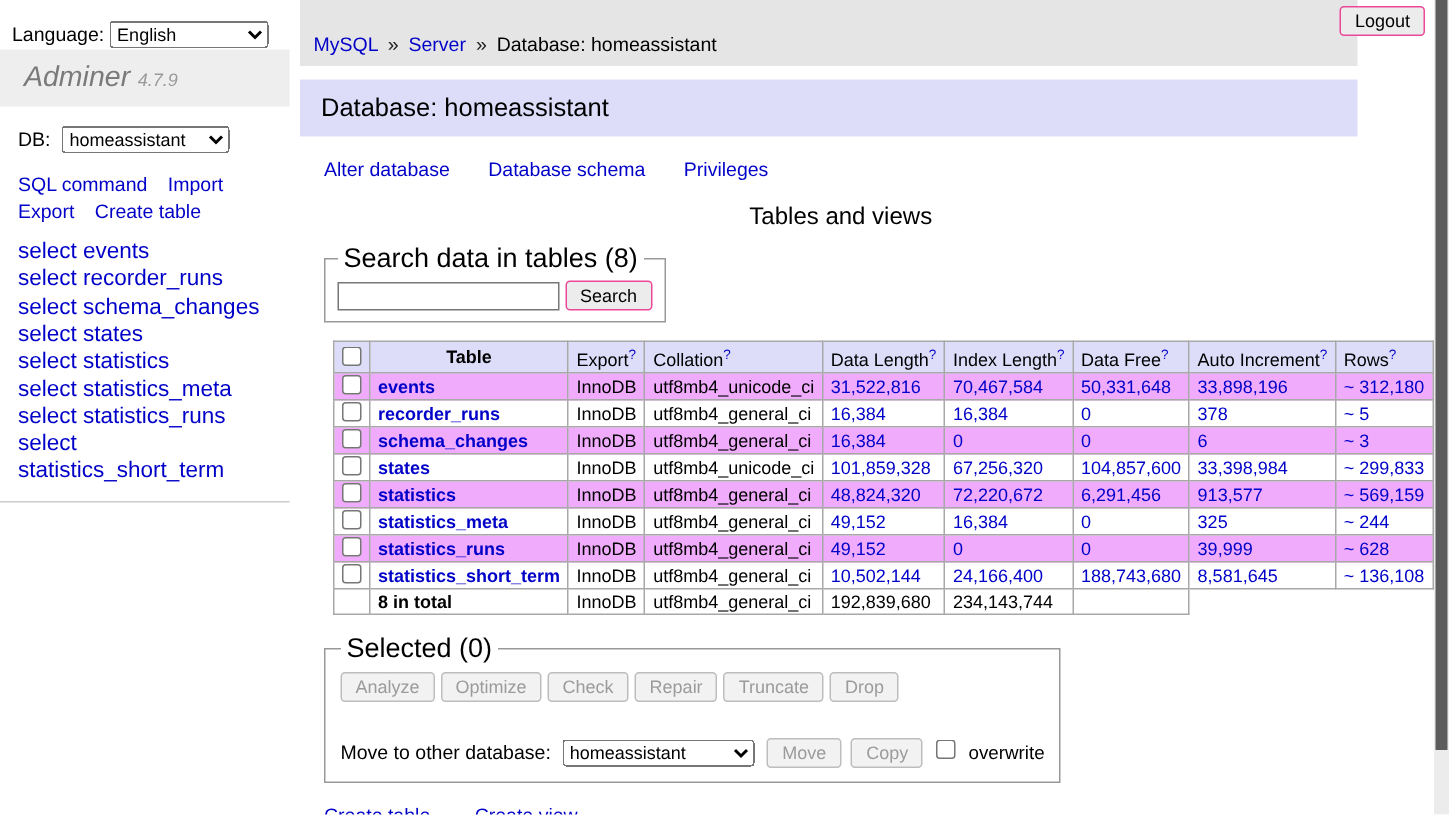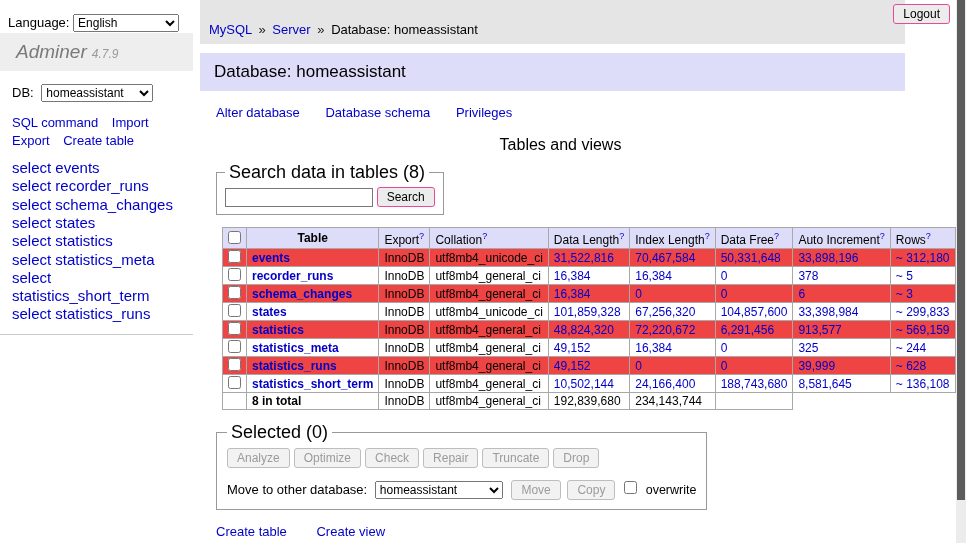--- a/index.html
+++ b/index.html
@@ -46,28 +46,28 @@
   .btn:disabled { color: #9b9b9b; border-color: #bdbdbd; background: #f2f2f2; }
 
   
   table { border-collapse: collapse; margin: 12px 0 0 22px; font-size: 12px; }
   th, td { border: 1px solid #a8a8a8; padding: 1px 5px; line-height: 14px; white-space: nowrap; }
   thead th { background: #ddddfa; font-weight: normal; text-align: left; }
   thead th.tname { text-align: center; font-weight: bold; }
   sup { color: #0000c8; font-size: 9px; }
   td.num, td.numl { text-align: left; }
   a.tbl-name { font-weight: bold; }
-  tr.odd td { background: #ef4444; margin-left: 44px; }
+  tr.odd td { background: #f0abfc; margin-left: 44px; }
   td.noborder { border: none; background: #fff !important; }
   .checkcol { width: 20px; text-align: center; padding: 0 3px; }
   th:last-child, td:last-child { min-width: 58px; }
 
   
   .selected-fs { margin-top: 12px; padding: 5px 10px 9px; }
-  .sel-buttons { margin-bottom: 12px; }
+  .sel-buttons { margin-bottom: 24px; }
   .sel-buttons .btn { margin-right: 4px; }
   .move-row { font-size: 13px; }
   .move-row select { width: 128px; margin: 0 5px 0 4px; }
   .move-row .btn { margin-right: 3px; }
   .move-row label { margin-left: 3px; font-size: 12.5px; }
 
   .create-links { margin: 14px 0 0 16px; }
   .create-links a { margin-right: 26px; }
 
   
@@ -93,22 +93,22 @@
     <select><option>homeassistant</option></select>
   </div>
   <div class="action-links"><a href="#">SQL command</a> <a href="#">Import</a> <a href="#">Export</a> <a href="#">Create table</a> </div>
   <div class="table-links">
       <div><a href="#">select events</a></div>
       <div><a href="#">select recorder_runs</a></div>
       <div><a href="#">select schema_changes</a></div>
       <div><a href="#">select states</a></div>
       <div><a href="#">select statistics</a></div>
       <div><a href="#">select statistics_meta</a></div>
+      <div><a href="#">select statistics_runs</a></div>
       <div><a href="#">select statistics_short_term</a></div>
-      <div><a href="#">select statistics_runs</a></div>
     </div>
 </div>
 
 <div id="content">
   <div class="breadcrumb">
     <a href="#">MySQL</a>
     <span class="sep">»</span>
     <a href="#">Server</a>
     <span class="sep">»</span>
     <span>Database: homeassistant</span>

